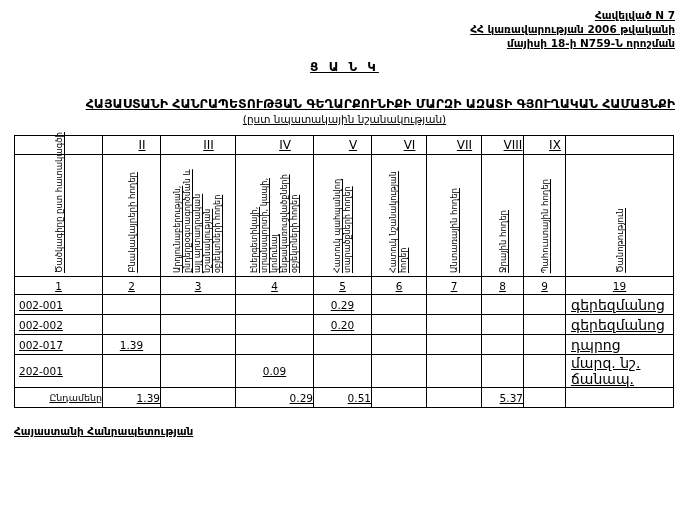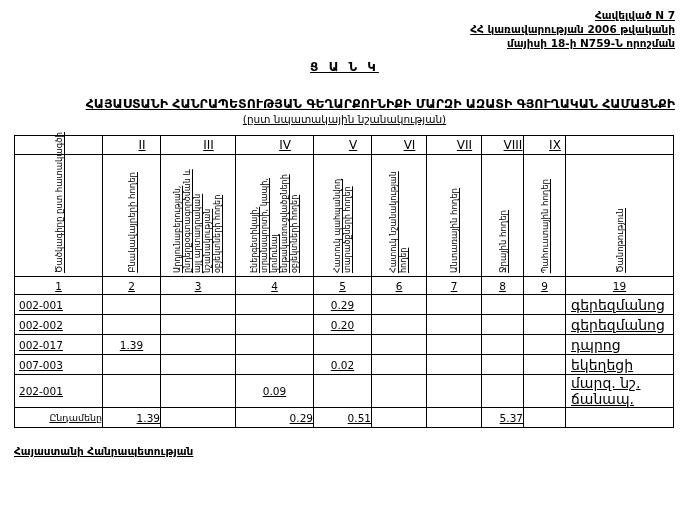--- a/index.html
+++ b/index.html
@@ -275,32 +275,20 @@
         <td class="num"></td>
         <td class="num"></td>
         <td class="num"></td>
         <td class="num"></td>
         <td class="num"></td>
         <td class="num"></td>
         <td class="num"></td>
         <td class="note">դպրոց</td>
       </tr>
       <tr class="data">
-        <td>007-003</td>
-        <td class="num"></td>
-        <td class="num"></td>
-        <td class="num"></td>
-        <td class="num">0.02</td>
-        <td class="num"></td>
-        <td class="num"></td>
-        <td class="num"></td>
-        <td class="num"></td>
-        <td class="note">եկեղեցի</td>
-      </tr>
-      <tr class="data">
         <td>202-001</td>
         <td class="num"></td>
         <td class="num"></td>
         <td class="num">0.09</td>
         <td class="num"></td>
         <td class="num"></td>
         <td class="num"></td>
         <td class="num"></td>
         <td class="num"></td>
         <td class="note">մարզ. նշ. ճանապ.</td>

